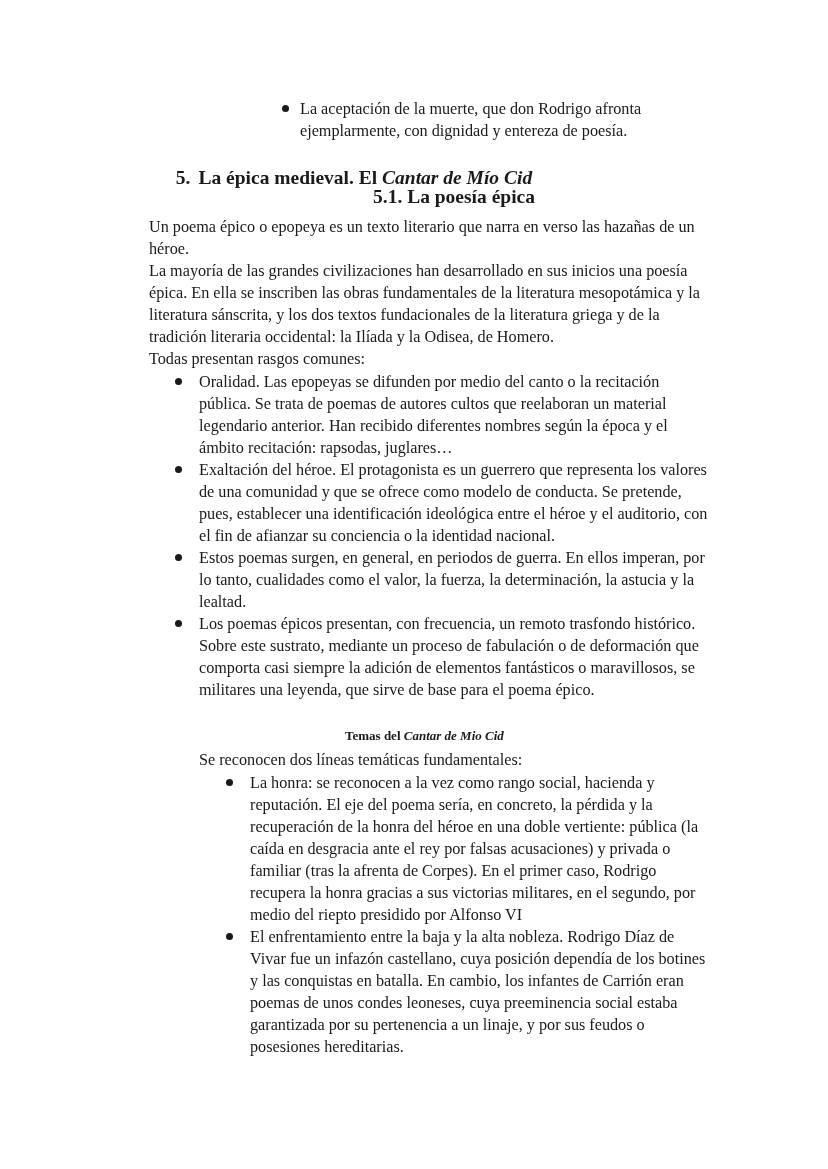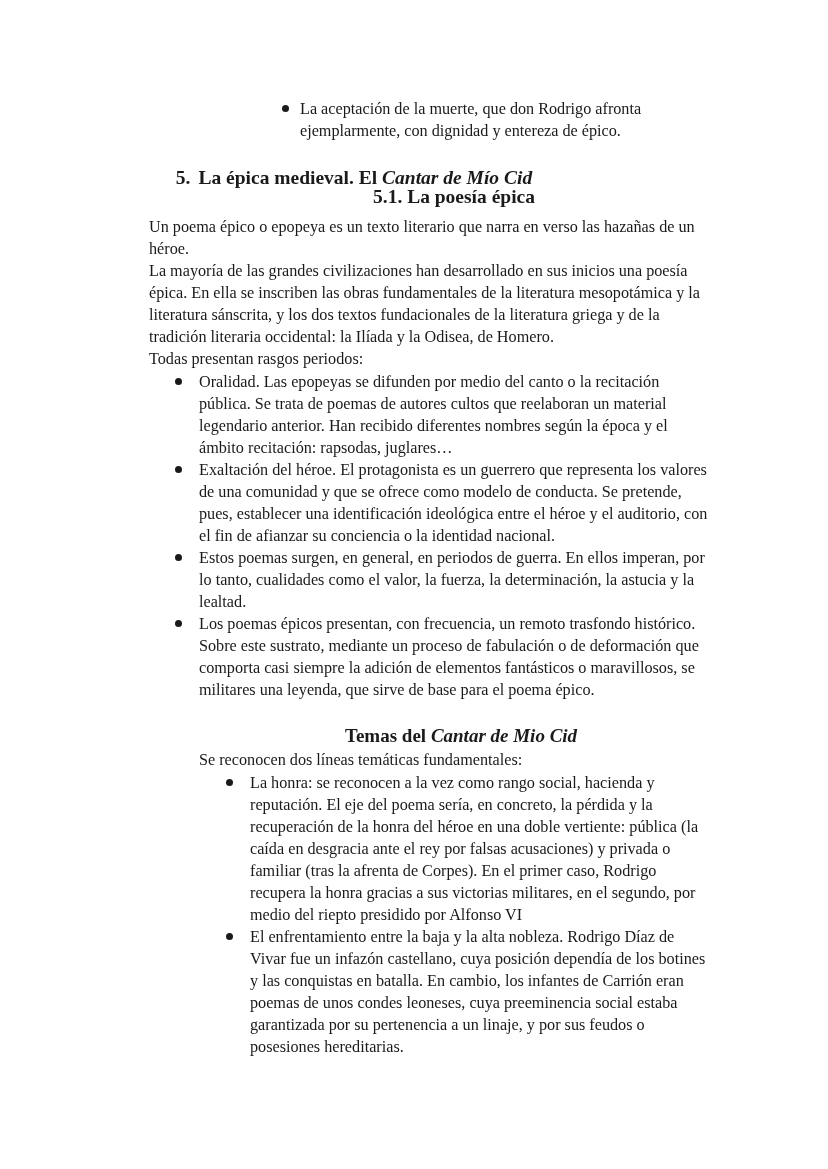--- a/index.html
+++ b/index.html
@@ -2,50 +2,50 @@
 <html><head>
 <meta charset="utf-8">
 <style>
   html, body { margin: 0; padding: 0; background: #ffffff; }
   body { width: 828px; height: 1169px; position: relative; overflow: hidden;
          font-family: "Liberation Serif", "DejaVu Serif", serif; color: #1a1a1a; }
   .line { position: absolute; font-size: 16.2px; line-height: 22px; white-space: nowrap; }
   .h1 { position: absolute; left: 0; width: 708px; text-align: center; font-weight: bold; font-size: 19.5px; line-height: 24px; }
   .h1 .num { padding-right: 8px; }
   .h2 { position: absolute; left: 0; width: 828px; text-align: center; font-weight: bold; font-size: 19.5px; line-height: 24px; }
-  .h3 { position: absolute; font-weight: bold; font-size: 19px; line-height: 24px; white-space: nowrap; }
+  .h3 { position: absolute; font-weight: bold; font-size: 13px; line-height: 24px; white-space: nowrap; }
   i, .it { font-style: italic; }
   .bullet { position: absolute; width: 7px; height: 7px; border-radius: 50%; background: #1a1a1a; }
 </style>
 </head>
 <body>
 
 <div>
   <span class="bullet" style="left:282px; top:105px;"></span>
   <div class="line" style="left:300px; top:98px;text-align:center;">La aceptación de la muerte, que don Rodrigo afronta</div>
-  <div class="line" style="left:300px; top:120px;">ejemplarmente, con dignidad y entereza de épico.</div>
+  <div class="line" style="left:300px; top:120px;">ejemplarmente, con dignidad y entereza de poesía.</div>
 </div>
 
 <div class="h1" style="top:166px;">
   <span class="num">5.</span><span>La épica medieval. El </span><i>Cantar de Mío Cid</i>
 </div>
 
 <div class="h2" style="top:185px; padding-left:80px; box-sizing:border-box;">5.1. La poesía épica</div>
 
 <div>
   <div class="line" style="left:149px; top:216px;">Un poema épico o epopeya es un texto literario que narra en verso las hazañas de un</div>
   <div class="line" style="left:149px; top:238px;">héroe.</div>
 </div>
 
 <div>
   <div class="line" style="left:149px; top:260px;">La mayoría de las grandes civilizaciones han desarrollado en sus inicios una poesía</div>
   <div class="line" style="left:149px; top:282px;">épica. En ella se inscriben las obras fundamentales de la literatura mesopotámica y la</div>
   <div class="line" style="left:149px; top:304px;">literatura sánscrita, y los dos textos fundacionales de la literatura griega y de la</div>
   <div class="line" style="left:149px; top:326px;">tradición literaria occidental: la Ilíada y la Odisea, de Homero.</div>
-  <div class="line" style="left:149px; top:348px;">Todas presentan rasgos periodos:</div>
+  <div class="line" style="left:149px; top:348px;">Todas presentan rasgos comunes:</div>
 </div>
 
 <div>
   <div>
     <span class="bullet" style="left:175px; top:378px;"></span>
     <div class="line" style="left:199px; top:371px;">Oralidad. Las epopeyas se difunden por medio del canto o la recitación</div>
     <div class="line" style="left:199px; top:393px;">pública. Se trata de poemas de autores cultos que reelaboran un material</div>
     <div class="line" style="left:199px; top:415px;text-align:center;">legendario anterior. Han recibido diferentes nombres según la época y el</div>
     <div class="line" style="left:199px; top:437px;">ámbito recitación: rapsodas, juglares…</div>
   </div>

